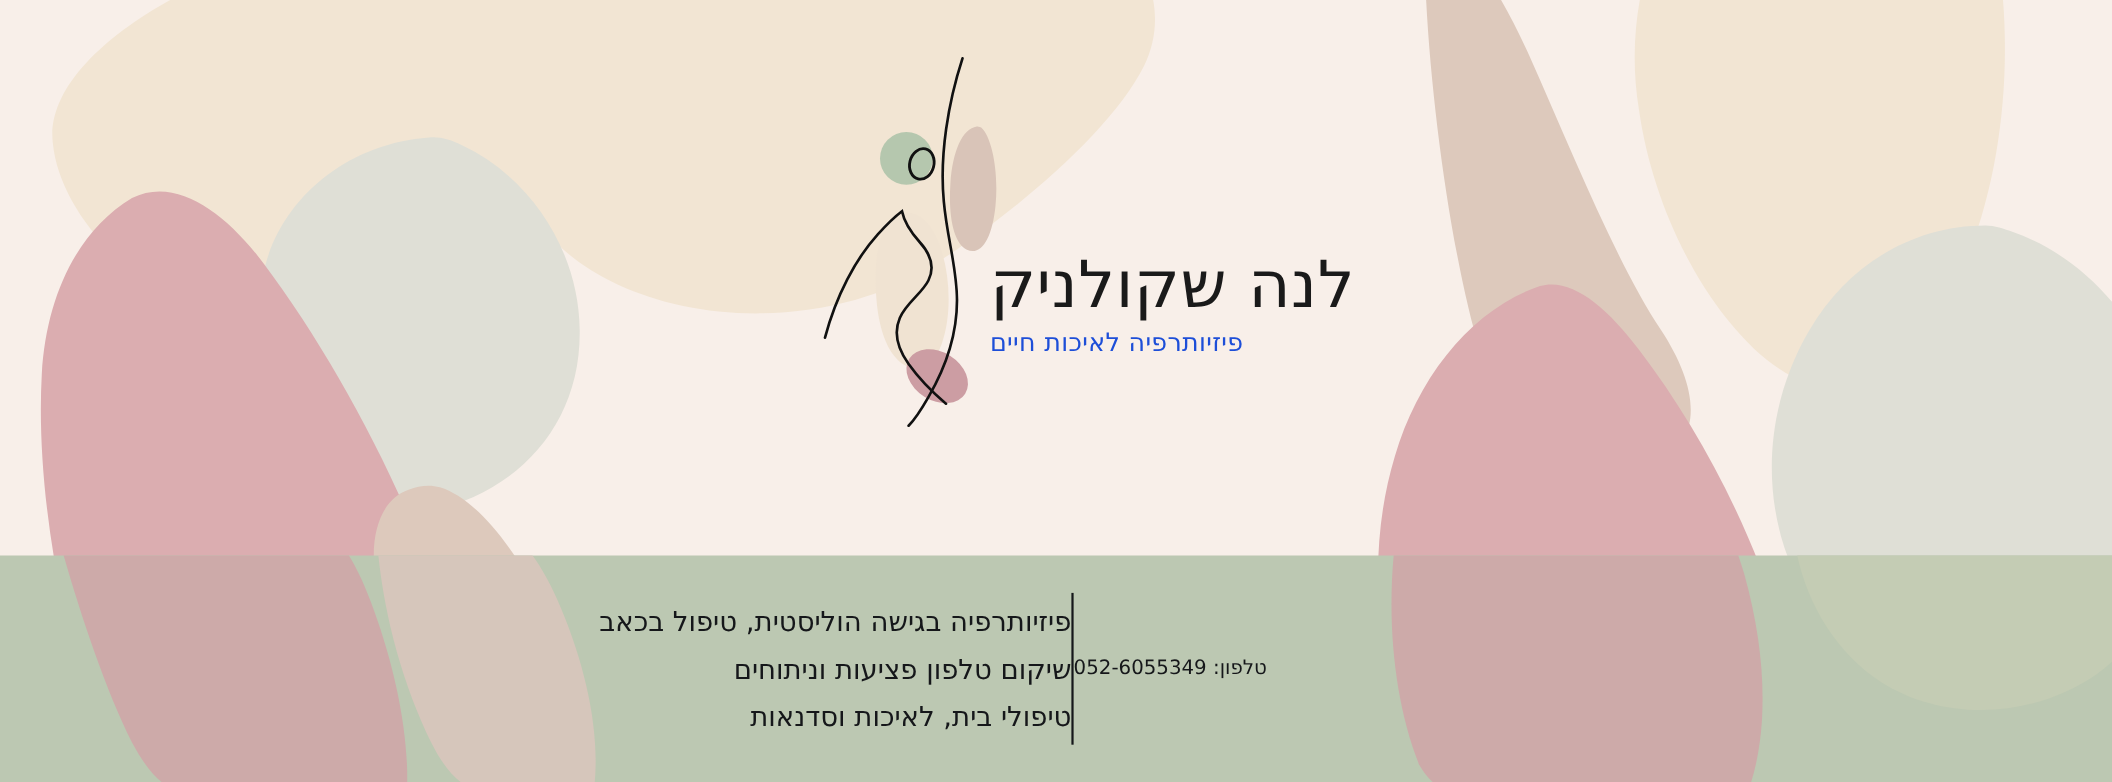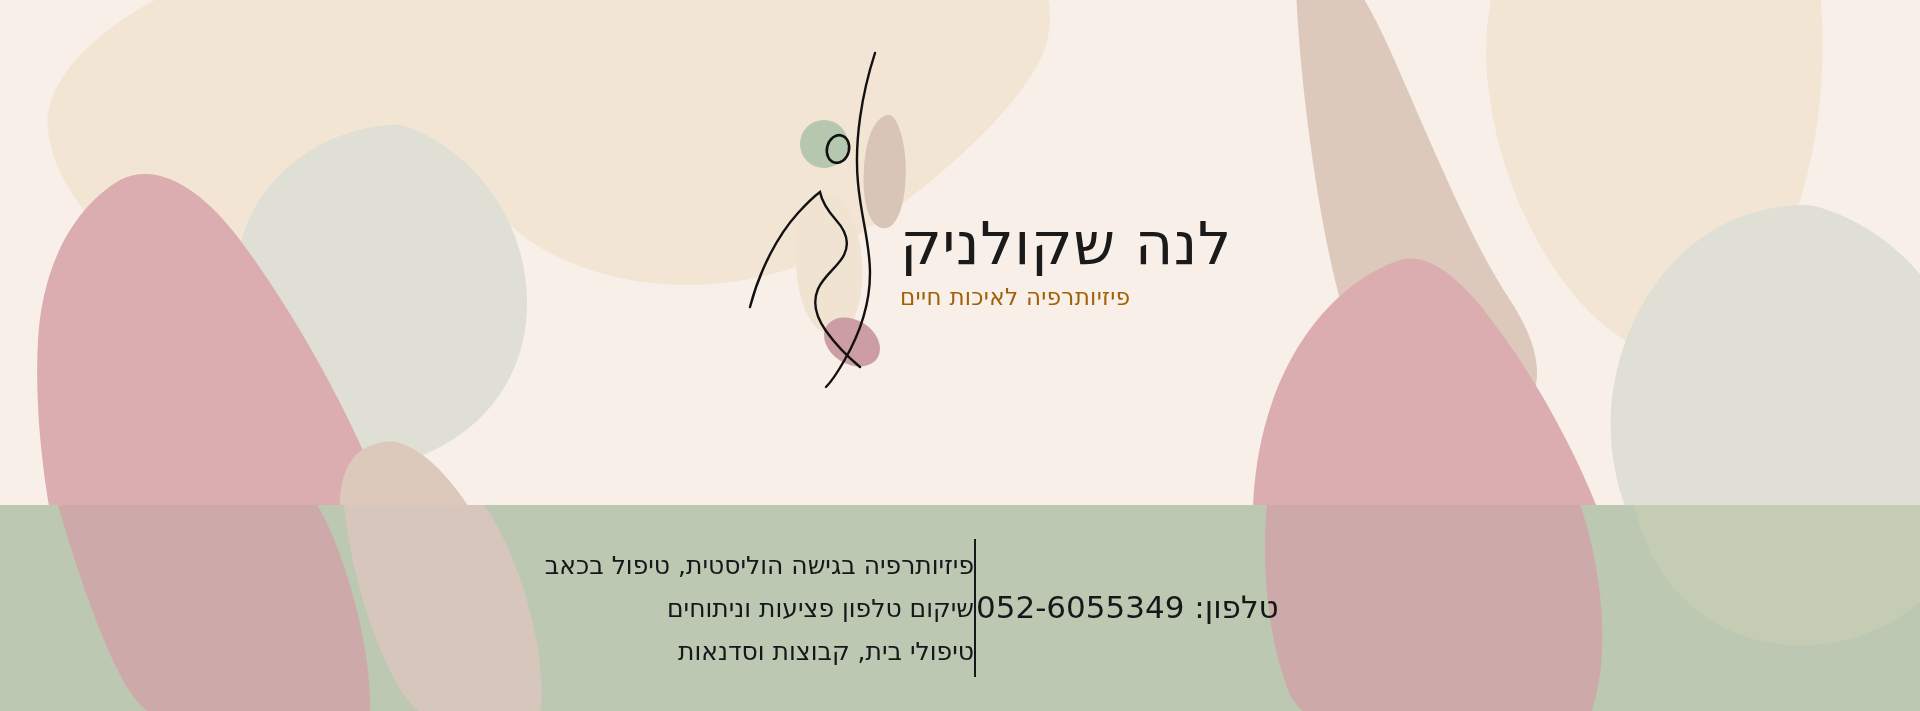--- a/index.html
+++ b/index.html
@@ -55,40 +55,40 @@
   #logo-mark {
     position: absolute;
     left: 0;
     top: 0;
     width: 190px;
     height: 345px;
   }
   #logo-wordmark {
     position: absolute;
     left: 160px;
-    top: 169px;
+    top: 184px;
     width: 360px;
     text-align: left;
     direction: rtl;
   }
   #brand-name {
     font-family: "DejaVu Sans", "Liberation Sans", sans-serif;
     font-size: 59px;
     font-weight: 400;
     color: #1a1a1a;
     letter-spacing: 0.5px;
     line-height: 1.02;
     margin: 0;
     white-space: nowrap;
   }
   #brand-tagline {
     font-family: "DejaVu Sans", "Liberation Sans", sans-serif;
     font-size: 23px;
     font-weight: 400;
-    color: #a16207;
+    color: #1d4ed8;
     letter-spacing: 0.3px;
     margin: 10px 0 0 0;
     white-space: nowrap;
   }
 
   
   #footer-content {
     position: absolute;
     left: 0;
     top: 505px;
@@ -115,21 +115,21 @@
   }
   .footer-line {
     font-family: "DejaVu Sans", "Liberation Sans", sans-serif;
     font-size: 25px;
     line-height: 1.72;
     color: #15171a;
     white-space: nowrap;
   }
   .contact-line {
     font-family: "DejaVu Sans", "Liberation Sans", sans-serif;
-    font-size: 31px;
+    font-size: 18px;
     line-height: 1.72;
     color: #15171a;
     white-space: nowrap;
     direction: rtl;
     unicode-bidi: isolate;
   }
   .contact-value {
     direction: ltr;
     unicode-bidi: embed;
   }
@@ -298,21 +298,21 @@
       <div id="brand-name">לנה שקולניק</div>
       <div id="brand-tagline">פיזיותרפיה לאיכות חיים</div>
     </div>
   </div>
 
   <div id="footer-content">
 
     <div id="services-col">
       <div class="footer-line">פיזיותרפיה בגישה הוליסטית, טיפול בכאב</div>
       <div class="footer-line">שיקום טלפון פציעות וניתוחים</div>
-      <div class="footer-line">טיפולי בית, קבוצות וסדנאות</div>
+      <div class="footer-line">טיפולי בית, לאיכות וסדנאות</div>
     </div>
 
     <div id="footer-divider"></div>
 
     <div id="contact-col">
       <div class="contact-line"><span>טלפון:</span> <span class="contact-value">052-6055349</span></div>
     </div>
 
   </div>
 

